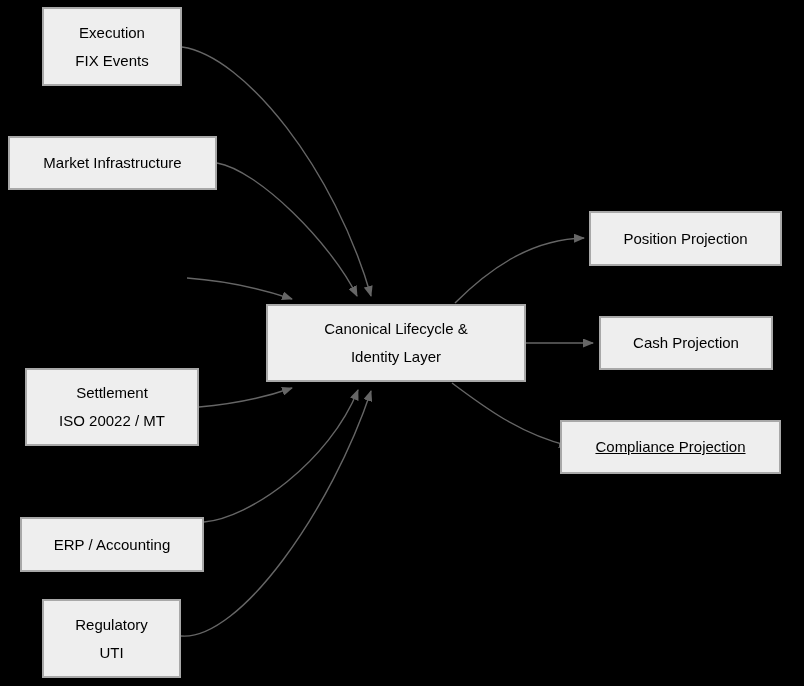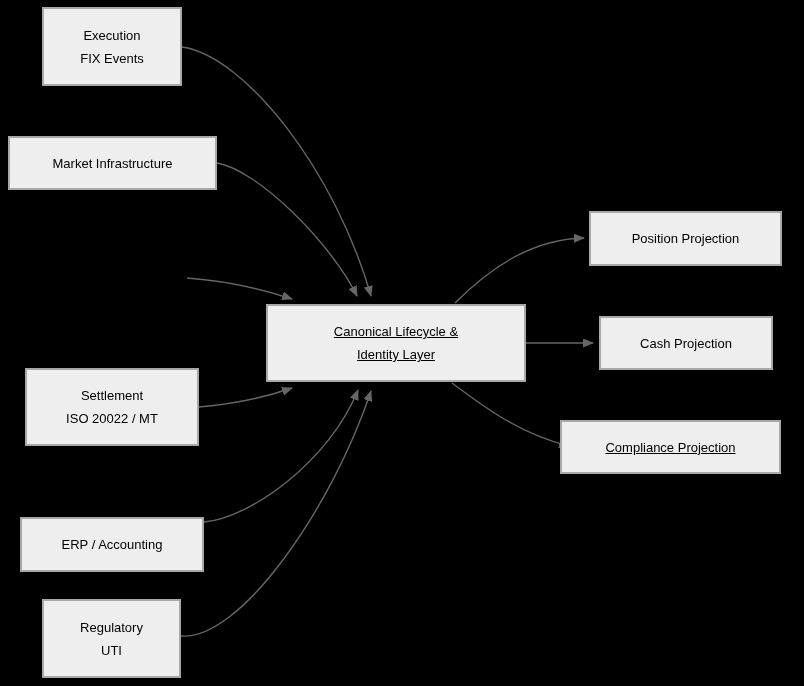--- a/index.html
+++ b/index.html
@@ -32,22 +32,22 @@
     background: #eeeeee;
     border: 2px solid #a8a8a8;
     display: flex;
     align-items: center;
     justify-content: center;
     text-align: center;
     z-index: 1;
   }
   .node-label {
     color: #000000;
-    font-size: 13px;
-    line-height: 23px;
+    font-size: 15px;
+    line-height: 28px;
     white-space: pre-line;
   }
 </style>
 </head>
 <body>
 
 <div id="canvas">
 
   <svg class="edge-layer" width="804" height="686">
     <defs>
@@ -83,21 +83,21 @@
 
   <div class="node" style="left:20px; top:494px; width:184px; height:55px;margin-top:23px;">
     <span class="node-label">ERP / Accounting</span>
   </div>
 
   <div class="node" style="left:42px; top:599px; width:139px; height:79px;">
     <span class="node-label">Regulatory
 UTI</span>
   </div>
 
-  <div class="node" style="left:266px; top:304px; width:260px; height:78px;text-decoration:underline;">
+  <div class="node" style="left:266px; top:304px; width:260px; height:78px;">
     <span class="node-label">Canonical Lifecycle &amp;
 Identity Layer</span>
   </div>
 
   <div class="node" style="left:589px; top:211px; width:193px; height:55px;">
     <span class="node-label">Position Projection</span>
   </div>
 
   <div class="node" style="left:599px; top:316px; width:174px; height:54px;">
     <span class="node-label">Cash Projection</span>

